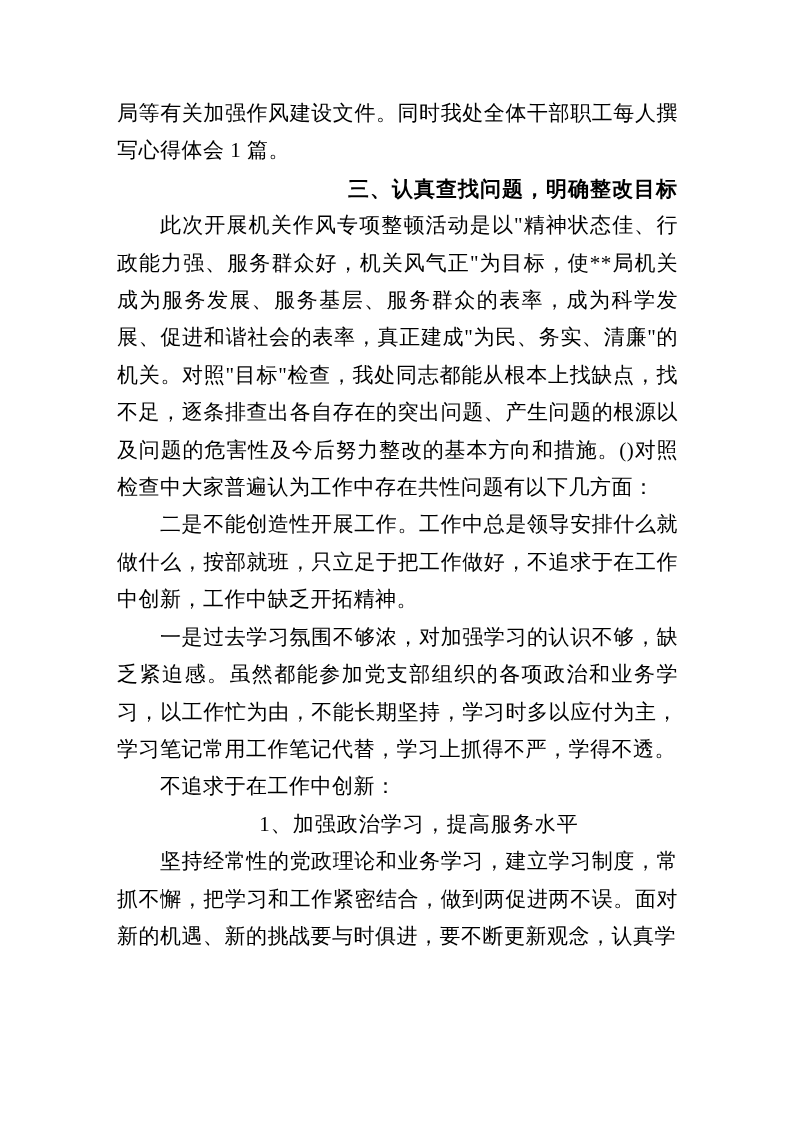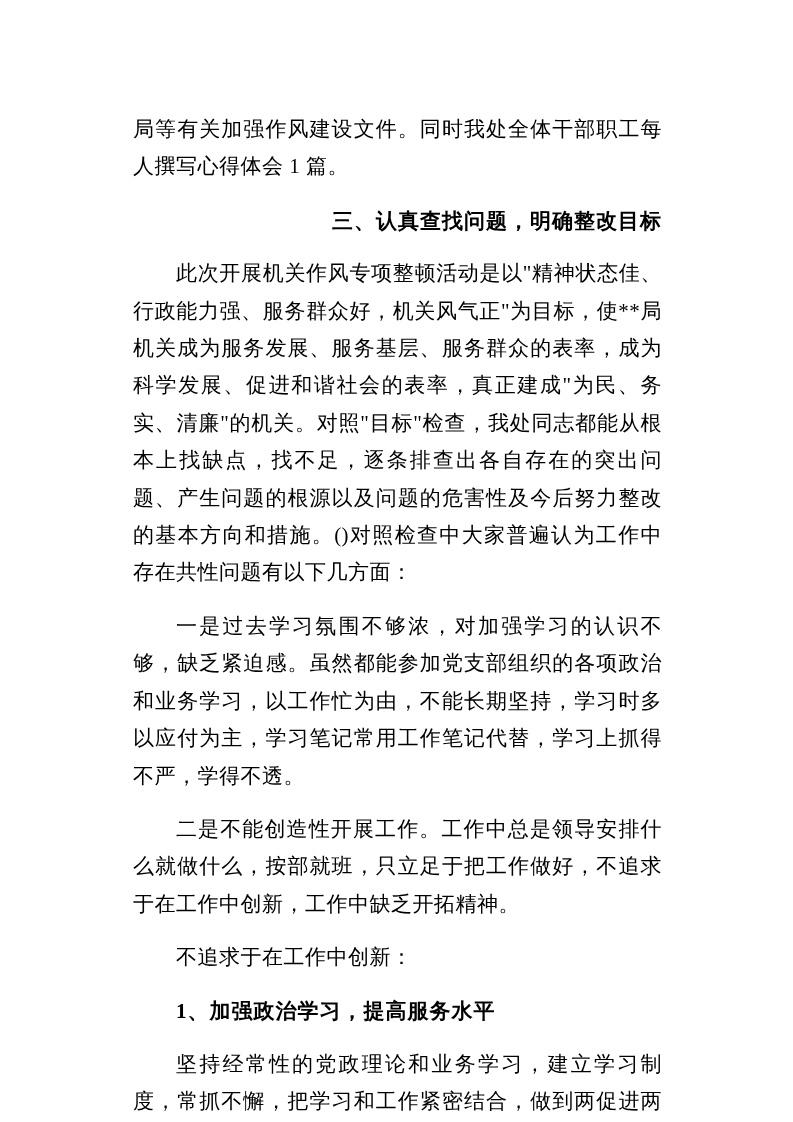--- a/index.html
+++ b/index.html
@@ -14,21 +14,21 @@
     background: #ffffff;
     overflow: hidden;
   }
   .content {
     position: absolute;
     left: 117px;
     top: 95px;
     width: 561px;
   }
   .content p {
-    margin: 16px;
+    margin: 0;
     padding: 0;
     color: #000000;
     font-size: 21px;
     line-height: 37.4px;
     letter-spacing: 0.5px;
     font-family: "Liberation Serif", "DejaVu Serif", serif;
     text-align: justify;
     text-justify: inter-character;
     word-break: break-all;
   }
@@ -39,33 +39,33 @@
     text-indent: 43px;
   }
   .content p.heading {
     font-family: "Liberation Sans", "DejaVu Sans", sans-serif;
     font-weight: 700;
     text-indent: 43px;
     text-align: right;
     letter-spacing: 1px;
   }
   .content p.subheading {
-    font-weight: 700;
+    font-weight: 400;
     text-indent: 43px;
-    text-align: left;
+    text-align: center;
     letter-spacing: 1px;
   }
 </style>
 </head>
 <body>
 
 <div class="page">
   <div class="content">
       <p class="continuation">局等有关加强作风建设文件。同时我处全体干部职工每人撰写心得体会 1 篇。</p>
       <p class="heading">三、认真查找问题，明确整改目标</p>
       <p class="paragraph">此次开展机关作风专项整顿活动是以"精神状态佳、行政能力强、服务群众好，机关风气正"为目标，使**局机关成为服务发展、服务基层、服务群众的表率，成为科学发展、促进和谐社会的表率，真正建成"为民、务实、清廉"的机关。对照"目标"检查，我处同志都能从根本上找缺点，找不足，逐条排查出各自存在的突出问题、产生问题的根源以及问题的危害性及今后努力整改的基本方向和措施。()对照检查中大家普遍认为工作中存在共性问题有以下几方面：</p>
+      <p class="paragraph">二是不能创造性开展工作。工作中总是领导安排什么就做什么，按部就班，只立足于把工作做好，不追求于在工作中创新，工作中缺乏开拓精神。</p>
       <p class="paragraph">一是过去学习氛围不够浓，对加强学习的认识不够，缺乏紧迫感。虽然都能参加党支部组织的各项政治和业务学习，以工作忙为由，不能长期坚持，学习时多以应付为主，学习笔记常用工作笔记代替，学习上抓得不严，学得不透。</p>
-      <p class="paragraph">二是不能创造性开展工作。工作中总是领导安排什么就做什么，按部就班，只立足于把工作做好，不追求于在工作中创新，工作中缺乏开拓精神。</p>
       <p class="paragraph">不追求于在工作中创新：</p>
       <p class="subheading">1、加强政治学习，提高服务水平</p>
       <p class="paragraph">坚持经常性的党政理论和业务学习，建立学习制度，常抓不懈，把学习和工作紧密结合，做到两促进两不误。面对新的机遇、新的挑战要与时俱进，要不断更新观念，认真学</p>
     </div>
 </div>
 
 </body></html>

